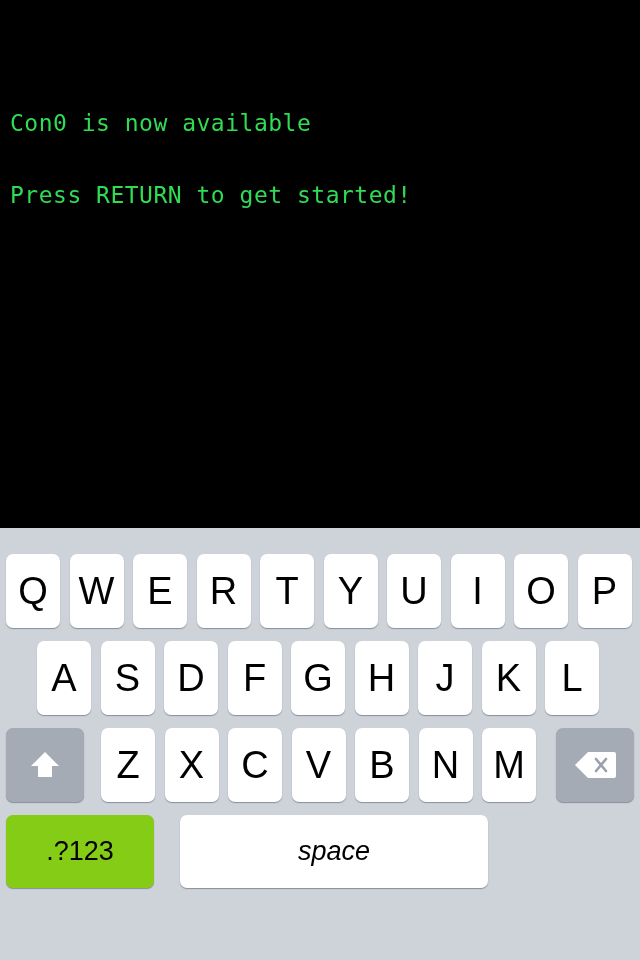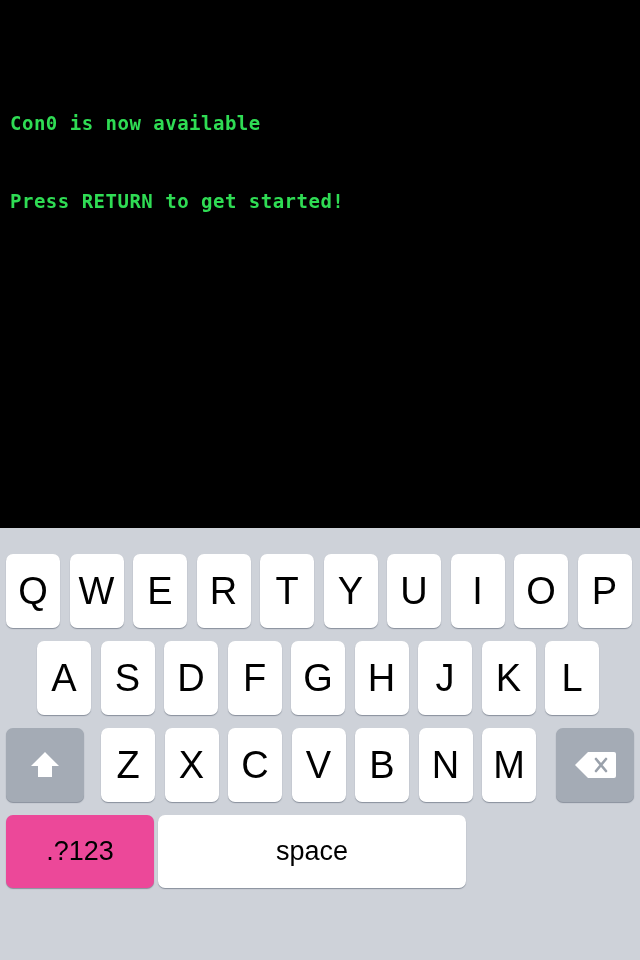--- a/index.html
+++ b/index.html
@@ -22,29 +22,29 @@
     left: 0; top: 0;
     width: 640px;
     height: 528px;
     background: #000000;
     overflow: hidden;
   }
   .term-line {
     position: absolute;
     left: 10px;
     font-family: "DejaVu Sans Mono", "Liberation Mono", monospace;
-    font-weight: bold;
-    font-size: 19px;
+    font-weight: normal;
+    font-size: 23px;
     letter-spacing: 0.5px;
     color: #2fdc54;
     white-space: pre;
     line-height: 26px;
   }
   #term-line-1 { top: 110px; }
-  #term-line-2 { top: 188px; }
+  #term-line-2 { top: 182px; }
   #prompt-line {
     position: absolute;
     left: 10px;
     top: 477px;
     display: flex;
     align-items: center;
     height: 26px;
   }
   #prompt-text {
     font-family: "DejaVu Sans Mono", "Liberation Mono", monospace;
@@ -101,21 +101,21 @@
   .key.letter { width: 54px; }
   .key.special {
     background: #a4abb5;
     width: 78px;
   }
   .key.bottom {
     height: 73px;
     font-size: 27px;
   }
   .key.fnkey {
-    background: #ec4899;
+    background: #84cc16;
     width: 148px;
   }
   .key.spacekey {
     background: #ffffff;
     width: 308px;
   }
 
   
   .shift-glyph { width: 34px; height: 34px; display:block; }
   .bksp-glyph  { width: 42px; height: 30px; display:block; }
@@ -173,17 +173,17 @@
         <div class="key letter" style="left: 164.5px;">X</div>
         <div class="key letter" style="left: 228px;">C</div>
         <div class="key letter" style="left: 291.5px;">V</div>
         <div class="key letter" style="left: 355px;">B</div>
         <div class="key letter" style="left: 418.5px;">N</div>
         <div class="key letter" style="left: 482px;">M</div>
       </div>
 
     <div class="kb-row" id="kb-row-4">
       <div class="key fnkey bottom" style="left:6px;">.?123</div>
-      <div class="key spacekey bottom" style="left:158px;">space</div>
+      <div class="key spacekey bottom" style="left:180px;font-style:italic;">space</div>
     </div>
 
   </div>
 </div>
 
 </body></html>

